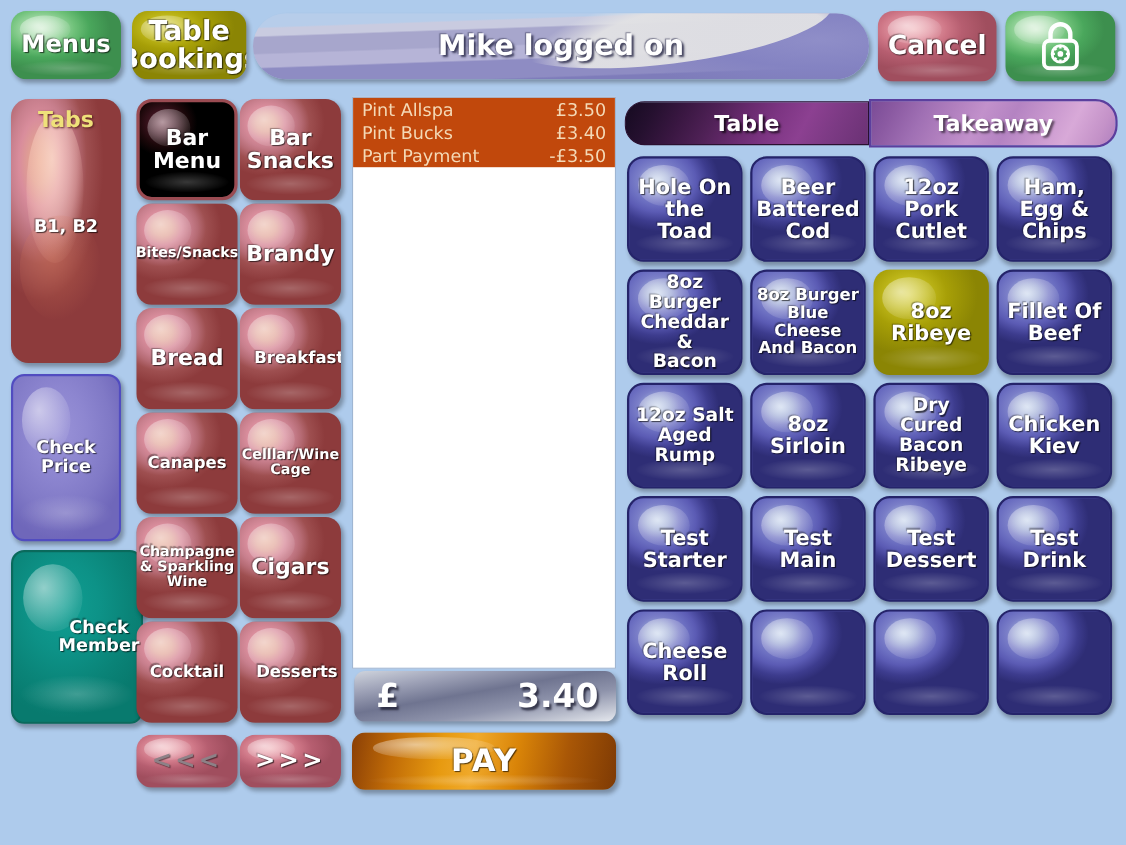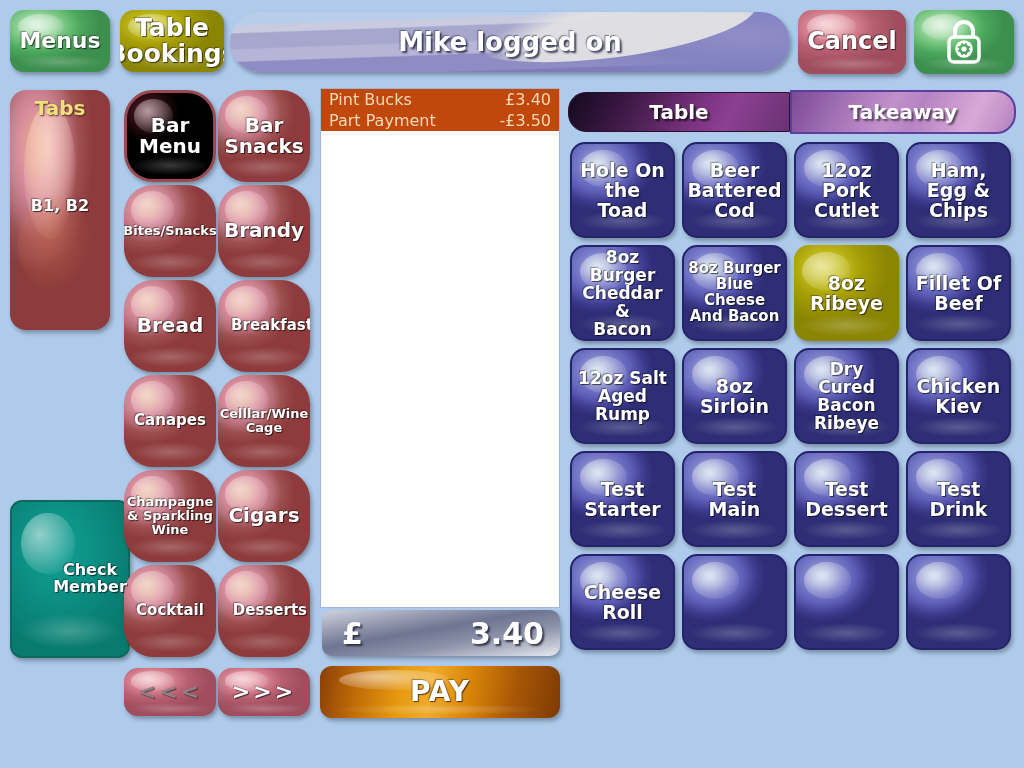--- a/index.html
+++ b/index.html
@@ -122,21 +122,21 @@
   }
   #tabs-btn::before{ left:14%; top:6%; width:52%; height:56%;
      background: radial-gradient(ellipse at 45% 30%, rgba(255,225,210,.75), rgba(255,210,195,.30) 55%, rgba(255,200,190,0) 78%); }
   #tabs-btn::after{ left:8%; bottom:16%; width:74%; height:40%;
      background: radial-gradient(ellipse at 40% 40%, rgba(215,120,90,.45), rgba(215,120,90,0) 70%); }
 
   #check-price-btn  { left:10px; top:340px; width:100px; height:152px; font-size:16px; border-radius:12px; }
   #check-member-btn { left:10px; top:500px; width:120px; height:158px; font-size:16px; border-radius:12px;padding-left:40px; }
 
   
-  .cat { width:92px; height:92px; font-size:20px;border-radius:29px; }
+  .cat { width:92px; height:92px; font-size:20px; }
   .cat.sm { font-size:15px; }
   .cat.xs { font-size:13px; }
 
   
   #receipt {
     position:absolute; left:320px; top:88px; width:240px; height:520px;
     background:#fff; border:1px solid #9fb6d2;
   }
   #receipt-lines { background:#c1480c; }
   .r-line{
@@ -233,20 +233,23 @@
         </g>
       </svg>
     </span>
   </div>
 
   <div class="btn t-maroon" id="tabs-btn">
     <div class="tabs-title">Tabs</div>
     <div class="tabs-sub">B1, B2</div>
   </div>
 
+  <div class="btn t-purple" id="check-price-btn">
+    <span>Check Price</span>
+  </div>
 
   <div class="btn t-teal" id="check-member-btn">
     <span style="white-space: pre-line;">Check
 Member</span>
   </div>
 
   <div id="category-grid">
       <div class="btn cat t-black" style="left: 124px; top: 90px;">
         <span style="white-space: pre-line;">Bar
 Menu</span>
@@ -292,20 +295,24 @@
 
   <div class="btn t-pink nav dim" id="prev-btn" style="left: 124px; top: 668px;">
     <span>&lt;&lt;&lt;</span>
   </div>
   <div class="btn t-pink nav" id="next-btn" style="left: 218px; top: 668px;">
     <span>&gt;&gt;&gt;</span>
   </div>
 
   <div id="receipt">
     <div id="receipt-lines">
+        <div class="r-line">
+          <span>Pint Allspa</span>
+          <span>£3.50</span>
+        </div>
         <div class="r-line">
           <span>Pint Bucks</span>
           <span>£3.40</span>
         </div>
         <div class="r-line">
           <span>Part Payment</span>
           <span>-£3.50</span>
         </div>
       </div>
   </div>

